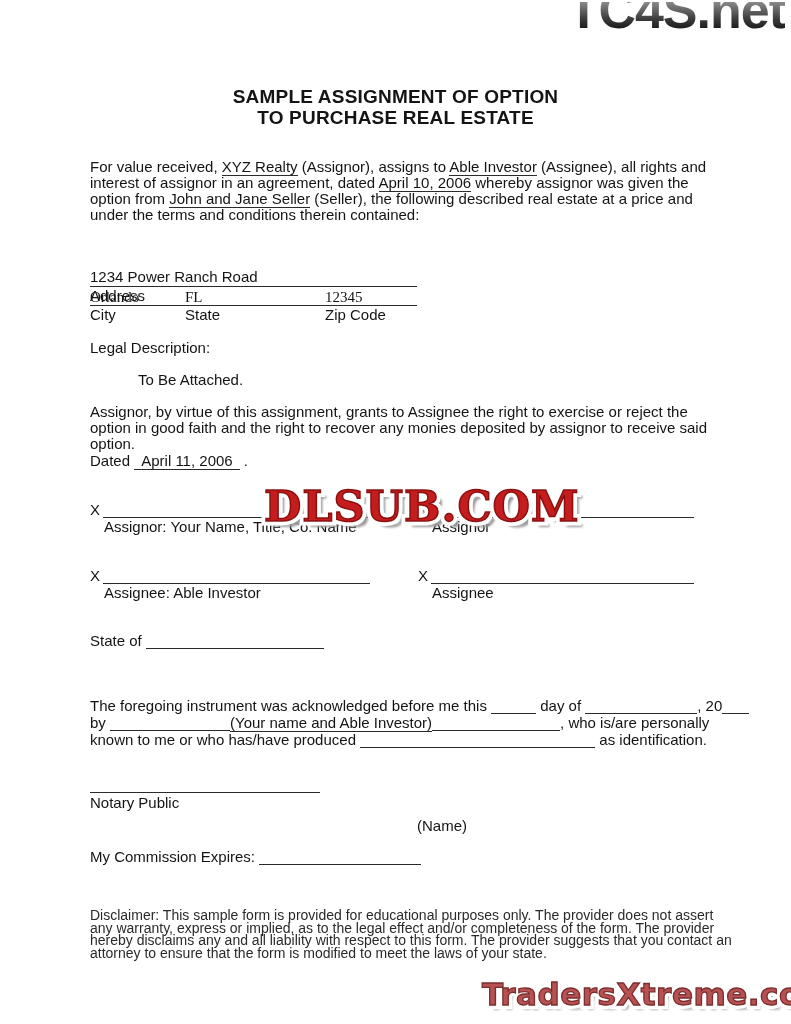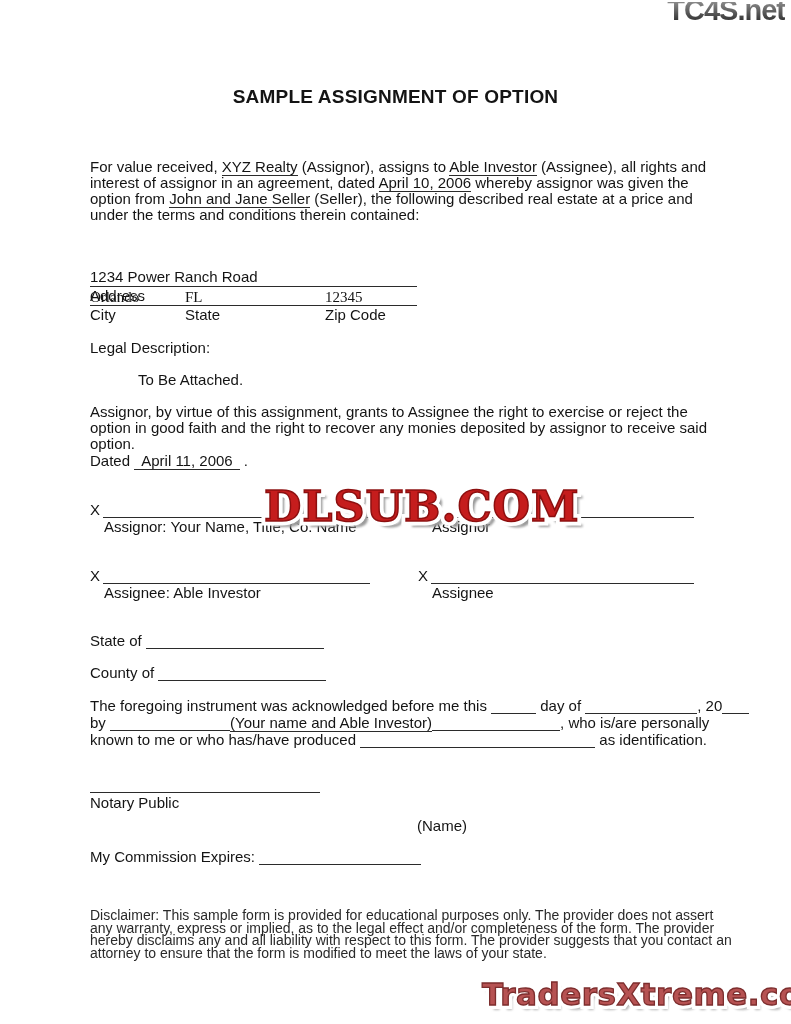--- a/index.html
+++ b/index.html
@@ -22,21 +22,21 @@
   .x{margin-right:3px;}
   .siglabel{margin-left:14px;margin-top:1px;}
   .nline{white-space:nowrap;height:17px;}
   .ub{border-bottom:1px solid var(--line,#2b2b2b);text-align:center;}
   .pad{padding:0 7px;}
   .disclaimer{font-size:14px;line-height:12.5px;color:#2a2a2a;}
   
   .wm{position:absolute;pointer-events:none;}
   .wm .l{position:absolute;left:8px;top:0;white-space:nowrap;}
   .tc4s{
-    right:6px;top:2px;height:50px;font-weight:bold;font-size:29px;letter-spacing:-1px;
+    right:6px;top:2px;height:50px;font-weight:bold;font-size:52px;letter-spacing:-1px;
     font-family:"Liberation Sans",sans-serif;
     background:linear-gradient(180deg,#8a8a8a 0%,#3a3a3a 35%,#151515 58%,#55332f 82%,#8a625c 100%);
     -webkit-background-clip:text;background-clip:text;color:transparent;
   }
   .dlsub{left:256px;top:481px;font-family:"DejaVu Serif",serif;font-weight:bold;
          font-size:43px;letter-spacing:1px;line-height:50px;}
   .dlsub .shadow{color:#9a9a9a;transform:translate(6px,6px);filter:blur(1.2px);}
   .dlsub .outline{color:#fff;-webkit-text-stroke:9px #fff;
     text-shadow:0 0 2px #fff,3px 3px 0 #fff,-3px -3px 0 #fff,3px -3px 0 #fff,-3px 3px 0 #fff;}
   .dlsub .fill{color:var(--dlsub_red,#c51d1d);-webkit-text-stroke:1.5px #8c0f0f;}
@@ -49,20 +49,21 @@
 </style>
 </head>
 <body>
 
 <div class="page">
 
   <div class="wm tc4s">TC4S.net</div>
 
   <div class="title">
     <div>SAMPLE ASSIGNMENT OF OPTION</div>
+    <div>TO PURCHASE REAL ESTATE</div>
   </div>
 
   <div class="abs" style="top:159px;width:640px"><span>For value received, </span><span class="ub">XYZ Realty</span><span> (Assignor), assigns to </span><span class="ub">Able Investor</span><span> (Assignee), all rights and interest of assignor in an agreement, dated </span><span class="ub">April 10, 2006</span><span> whereby assignor was given the option from </span><span class="ub">John and Jane Seller</span><span> (Seller), the following described real estate at a price and under the terms and conditions therein contained:</span></div>
 
   <div class="abs" style="top:241px">
     <div class="fieldbox">1234 Power Ranch Road</div>
     <div class="lbl">Address</div>
   </div>
 
   <div class="abs" style="top:289px">
@@ -101,21 +102,20 @@
       <div><span class="x">X</span><span class="bl" style="width:267px"></span></div>
       <div class="siglabel">Assignee: Able Investor</div>
     </div>
     <div class="sigcol" style="left:328px">
       <div><span class="x">X</span><span class="bl" style="width:263px"></span></div>
       <div class="siglabel">Assignee</div>
     </div>
   </div>
 
   <div class="abs" style="top:633px"><span>State of </span><span class="bl" style="width:178px"></span></div>
-  <div class="abs" style="top:665px"><span>County of </span><span class="bl" style="width:168px"></span></div>
 
   <div class="abs" style="top:698px">
     <div class="nline"><span>The foregoing instrument was acknowledged before me this </span><span class="bl" style="width:45px"></span><span> day of </span><span class="bl" style="width:112px"></span><span>, 20</span><span class="bl" style="width:27px"></span></div>
     <div class="nline"><span>by </span><span class="bl" style="width:120px"></span><span class="ub">(Your name and Able Investor)</span><span class="bl" style="width:128px"></span><span>, who is/are personally</span></div>
     <div class="nline"><span>known to me or who has/have produced </span><span class="bl" style="width:235px"></span><span> as identification.</span></div>
   </div>
 
   <div class="abs" style="top:779px">
     <div class="bl" style="display:block;width:230px;height:13px;vertical-align:baseline"></div>
     <div style="margin-top:2px">Notary Public</div>

